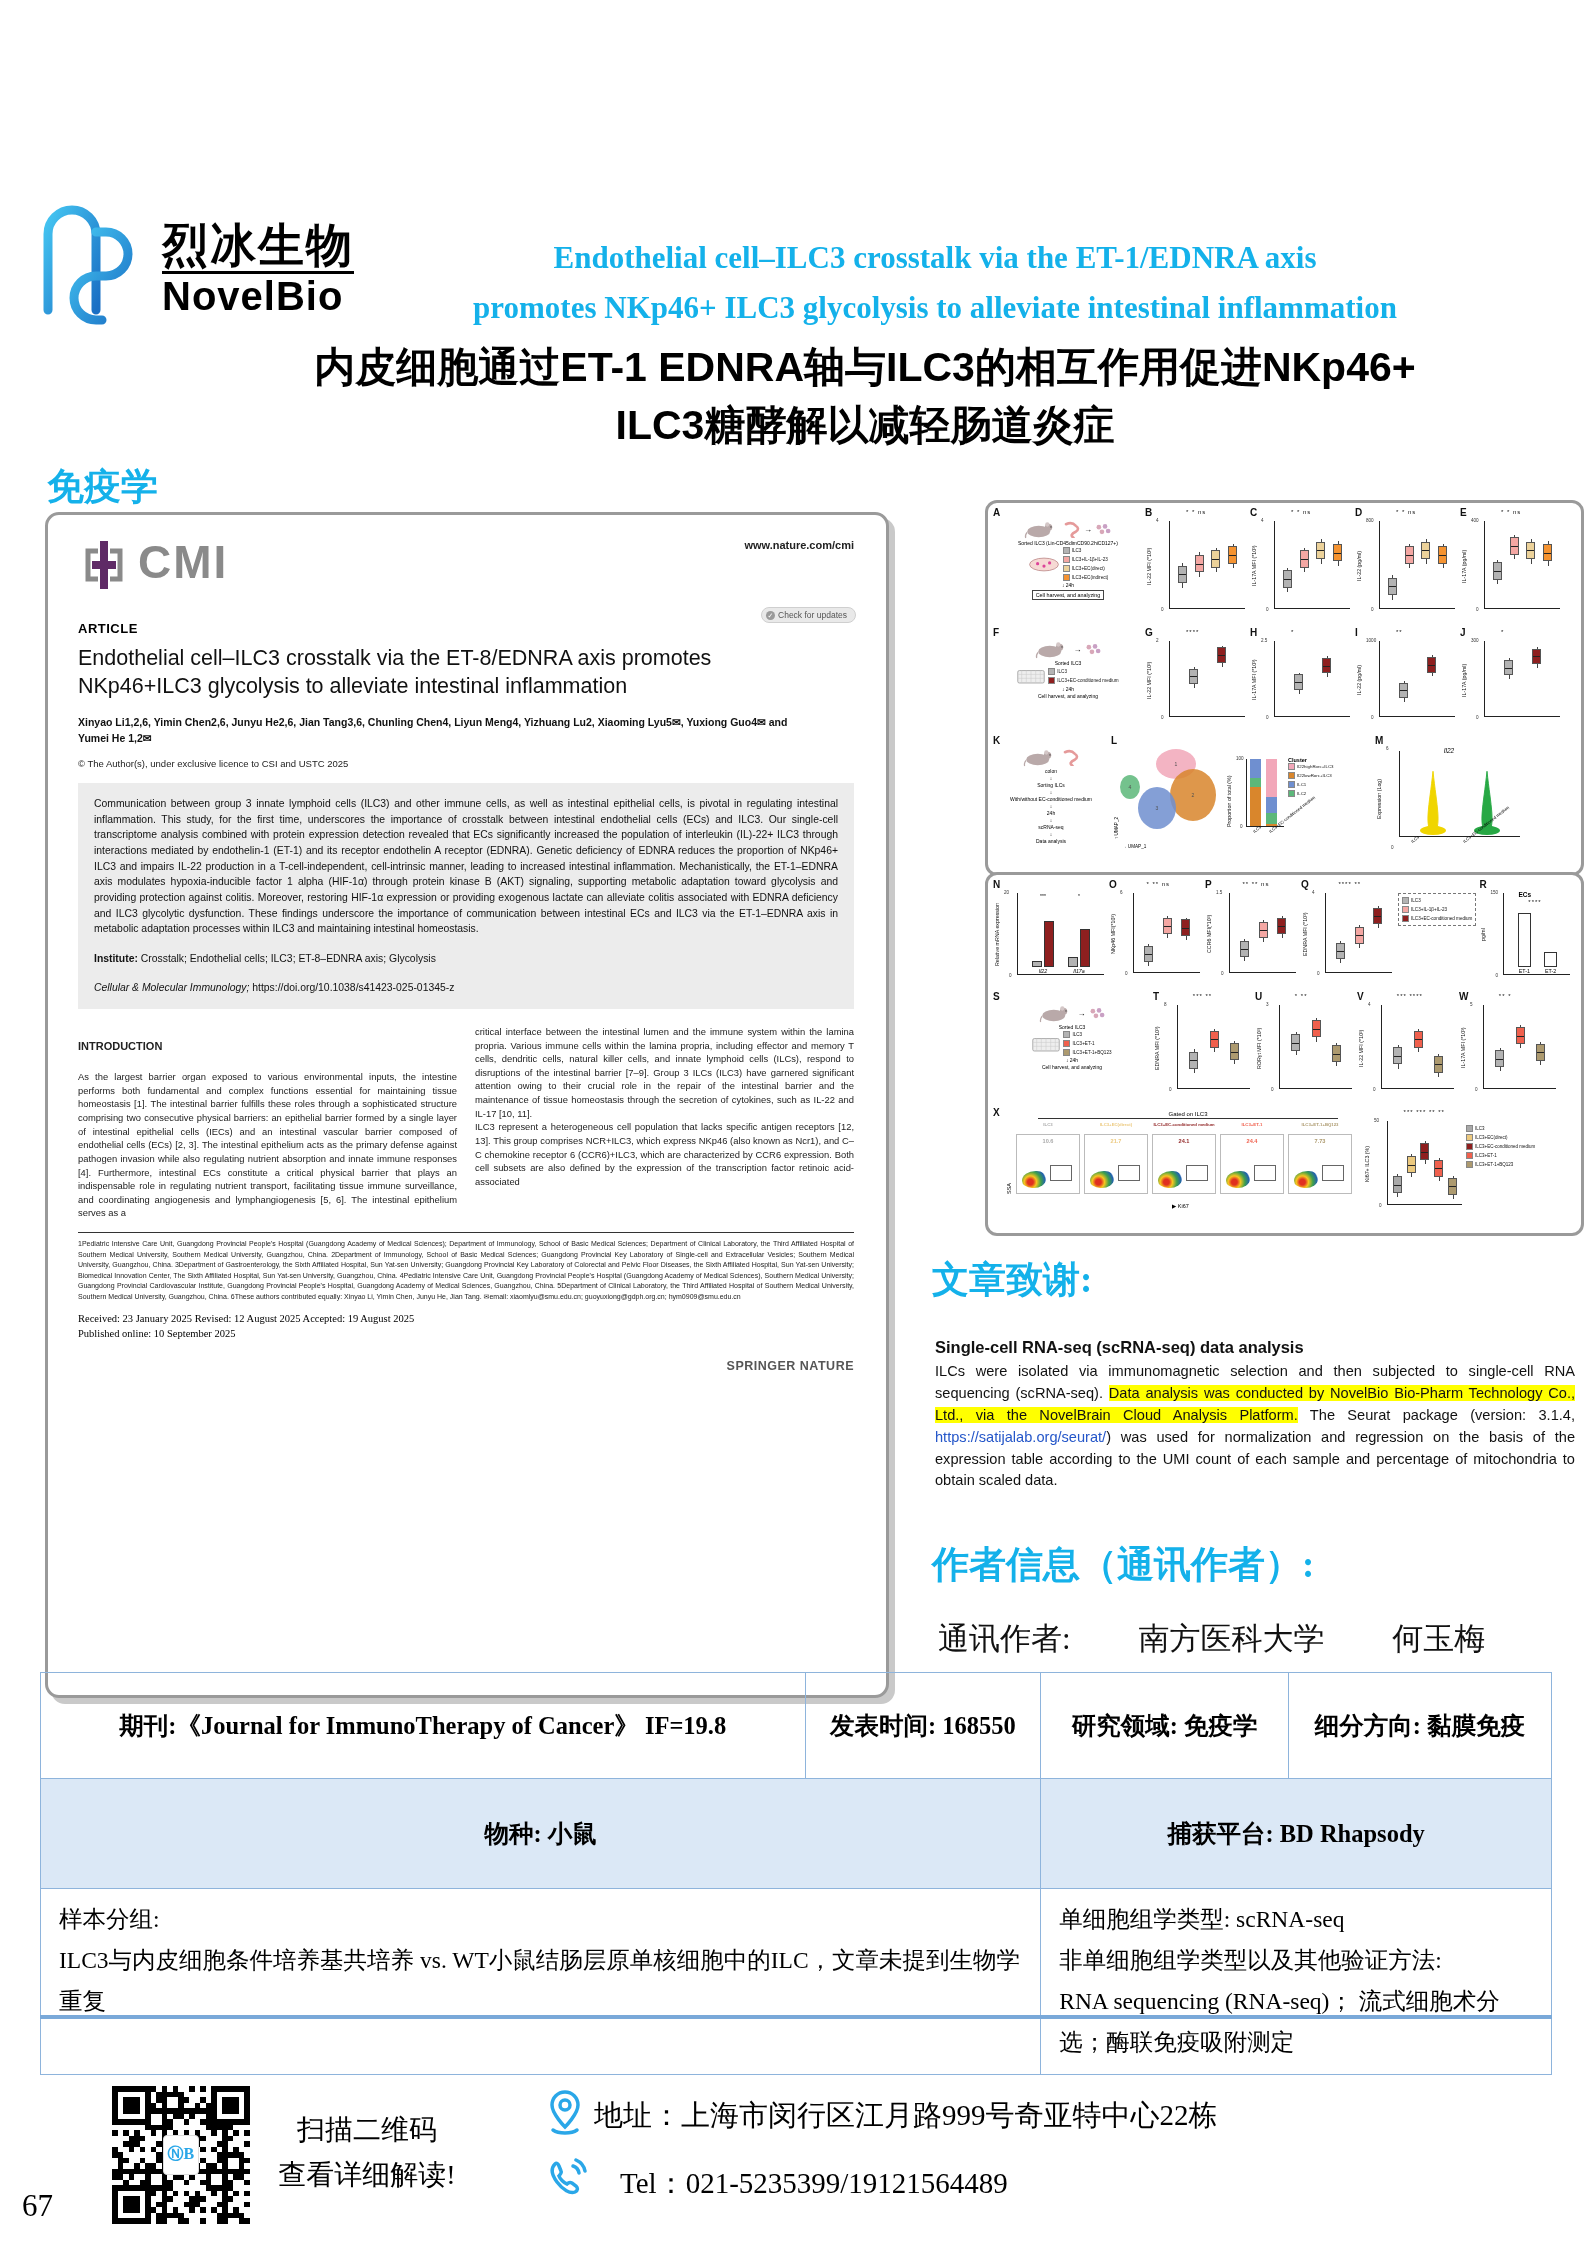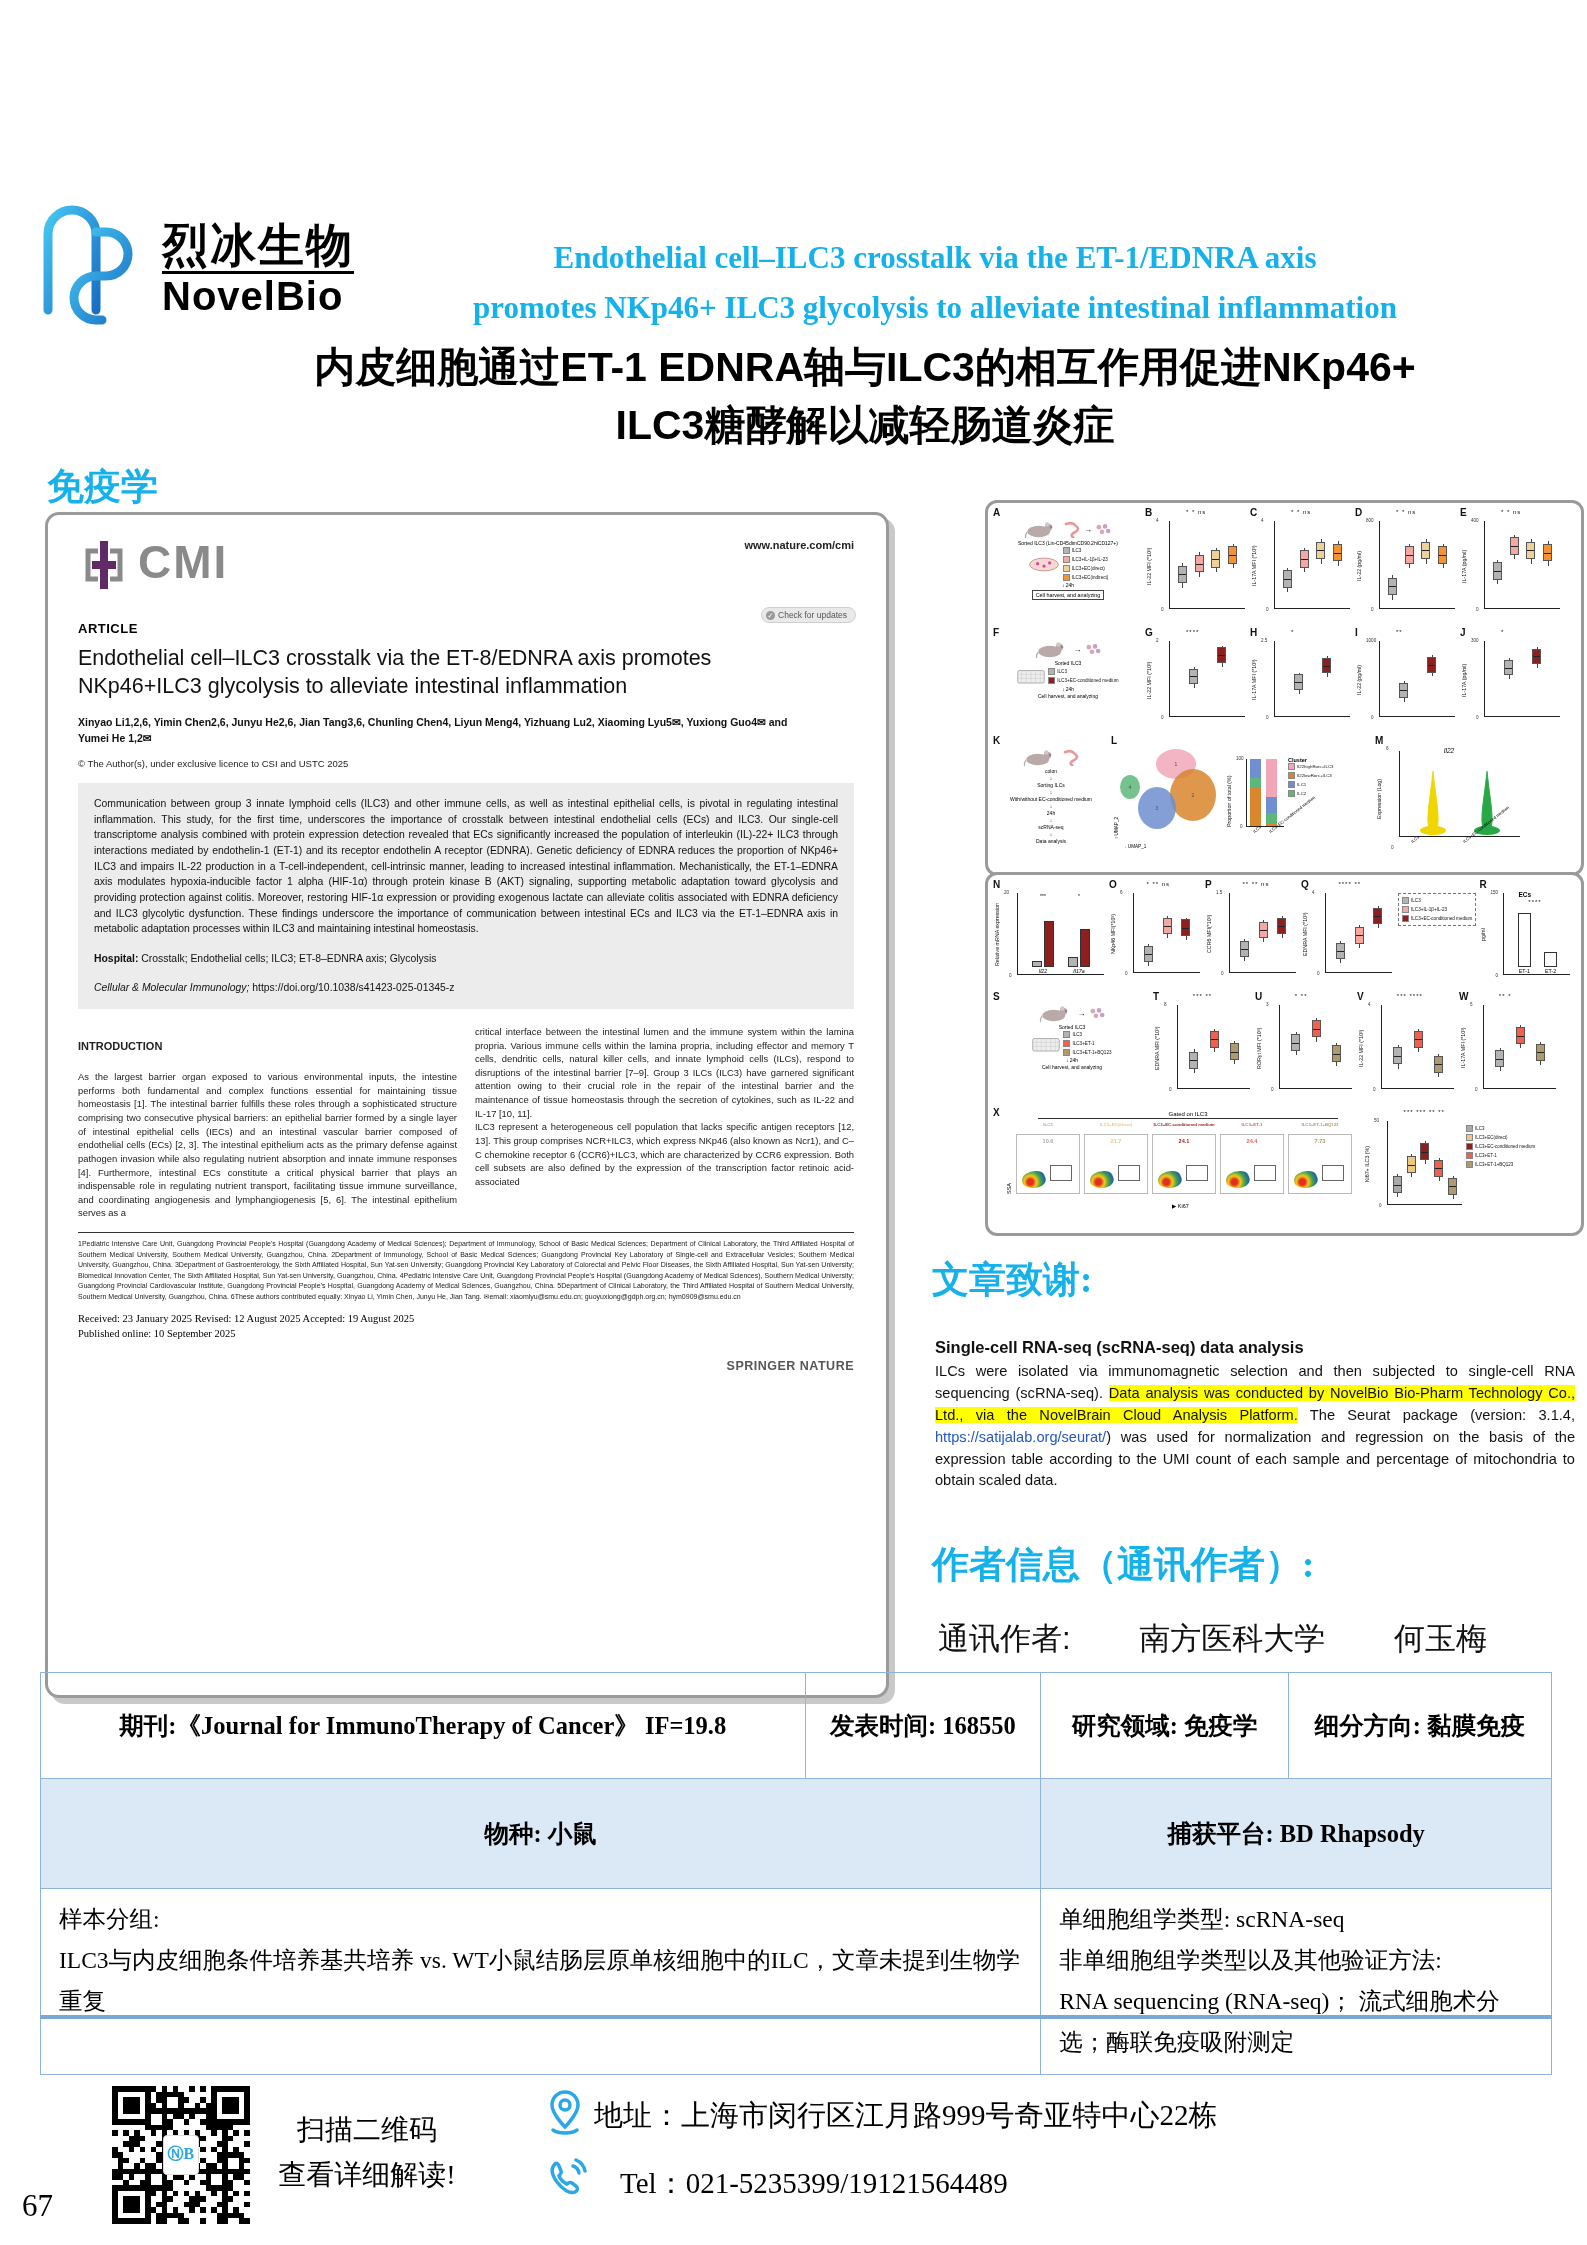--- a/index.html
+++ b/index.html
@@ -91,21 +91,21 @@
   .rlab{position:absolute;font-size:4.3px;white-space:nowrap;transform:rotate(-38deg);transform-origin:left top;}
   .violin-title{font-size:6.5px;font-style:italic;text-align:center;margin-top:10px;}
 
   
   .ack-sub{font-size:16.5px;font-weight:bold;color:#111;}
   .ack-body{font-size:14.6px;line-height:1.5;text-align:justify;color:#111;margin-top:4px;}
   .hl{background:#ffff00;}
   .lnk{color:#2456c9;}
 
   
-  .corr-line{font-family:Liberation Sans, sans-serif;font-size:31px;color:#111;}
+  .corr-line{font-family:Liberation Serif, serif;font-size:31px;color:#111;}
   .corr-line span{margin-right:60px;}
 
   
   table.info{border-collapse:collapse;width:1512px;table-layout:fixed;}
   table.info td{border:1.6px solid #8eb4dc;font-family:"Liberation Serif",serif;font-size:24.5px;
                 text-align:center;vertical-align:middle;color:#000;}
   tr.r1 td{height:103px;font-weight:bold;}
   tr.r2 td{height:107px;background:#dbe8f6;font-weight:600;}
   tr.r3 td{height:130px;font-weight:normal;text-align:left;padding:10px 18px;font-size:23.5px;line-height:1.75;white-space:pre-line;vertical-align:top;}
   .tbl-bottom{position:absolute;left:40px;top:2015px;width:1512px;height:4px;background:#7aa9d9;}
@@ -171,21 +171,21 @@
     <div class="check-pill">
       <span class="check-dot">✓</span>
       <span>Check for updates</span>
     </div>
     <div class="article-label">ARTICLE</div>
     <div class="p-title">Endothelial cell–ILC3 crosstalk via the ET-8/EDNRA axis promotes NKp46+ILC3 glycolysis to alleviate intestinal inflammation</div>
     <div class="p-authors">Xinyao Li1,2,6, Yimin Chen2,6, Junyu He2,6, Jian Tang3,6, Chunling Chen4, Liyun Meng4, Yizhuang Lu2, Xiaoming Lyu5✉, Yuxiong Guo4✉ and Yumei He 1,2✉</div>
     <div class="p-copy">© The Author(s), under exclusive licence to CSI and USTC 2025</div>
     <div class="abstract-box">
       <div>Communication between group 3 innate lymphoid cells (ILC3) and other immune cells, as well as intestinal epithelial cells, is pivotal in regulating intestinal inflammation. This study, for the first time, underscores the importance of crosstalk between intestinal endothelial cells (ECs) and ILC3. Our single-cell transcriptome analysis combined with protein expression detection revealed that ECs significantly increased the population of interleukin (IL)-22+ ILC3 through interactions mediated by endothelin-1 (ET-1) and its receptor endothelin A receptor (EDNRA). Genetic deficiency of EDNRA reduces the proportion of NKp46+ ILC3 and impairs IL-22 production in a T-cell-independent, cell-intrinsic manner, leading to increased intestinal inflammation. Mechanistically, the ET-1–EDNRA axis modulates hypoxia-inducible factor 1 alpha (HIF-1α) through protein kinase B (AKT) signaling, supporting metabolic adaptation toward glycolysis and providing protection against colitis. Moreover, restoring HIF-1α expression or providing exogenous lactate can alleviate colitis associated with EDNRA deficiency and ILC3 glycolytic dysfunction. These findings underscore the importance of communication between intestinal ECs and ILC3 via the ET-1–EDNRA axis in metabolic adaptation processes within ILC3 and maintaining intestinal homeostasis.</div>
-      <div class="kw-line"><span class="kw-label">Hospital:</span><span> Crosstalk; Endothelial cells; ILC3; ET-8–EDNRA axis; Glycolysis</span></div>
+      <div class="kw-line"><span class="kw-label">Institute:</span><span> Crosstalk; Endothelial cells; ILC3; ET-8–EDNRA axis; Glycolysis</span></div>
       <div class="jref"><span class="it">Cellular &amp; Molecular Immunology;</span><span> https://doi.org/10.1038/s41423-025-01345-z</span></div>
     </div>
     <div class="intro">
       <div class="icol">
         <div class="intro-h">INTRODUCTION</div>
         <span>As the largest barrier organ exposed to various environmental inputs, the intestine performs both fundamental and complex functions essential for maintaining tissue homeostasis [1]. The intestinal barrier fulfills these roles through a sophisticated structure comprising two consecutive physical barriers: an epithelial barrier formed by a single layer of intestinal epithelial cells (IECs) and an intestinal vascular barrier composed of endothelial cells (ECs) [2, 3]. The intestinal epithelium acts as the primary defense against pathogen invasion while also regulating nutrient absorption and innate immune responses [4]. Furthermore, intestinal ECs constitute a critical physical barrier that plays an indispensable role in regulating nutrient transport, facilitating tissue immune surveillance, and coordinating angiogenesis and lymphangiogenesis [5, 6]. The intestinal epithelium serves as a</span>
       </div>
       <div class="icol">critical interface between the intestinal lumen and the immune system within the lamina propria. Various immune cells within the lamina propria, including effector and memory T cells, dendritic cells, natural killer cells, and innate lymphoid cells (ILCs), respond to disruptions of the intestinal barrier [7–9]. Group 3 ILCs (ILC3) have garnered significant attention owing to their crucial role in the repair of the intestinal barrier and the maintenance of tissue homeostasis through the secretion of cytokines, such as IL-22 and IL-17 [10, 11].
 ILC3 represent a heterogeneous cell population that lacks specific antigen receptors [12, 13]. This group comprises NCR+ILC3, which express NKp46 (also known as Ncr1), and C–C chemokine receptor 6 (CCR6)+ILC3, which are characterized by CCR6 expression. Both cell subsets are also defined by the expression of the transcription factor retinoic acid-associated</div>
     </div>

